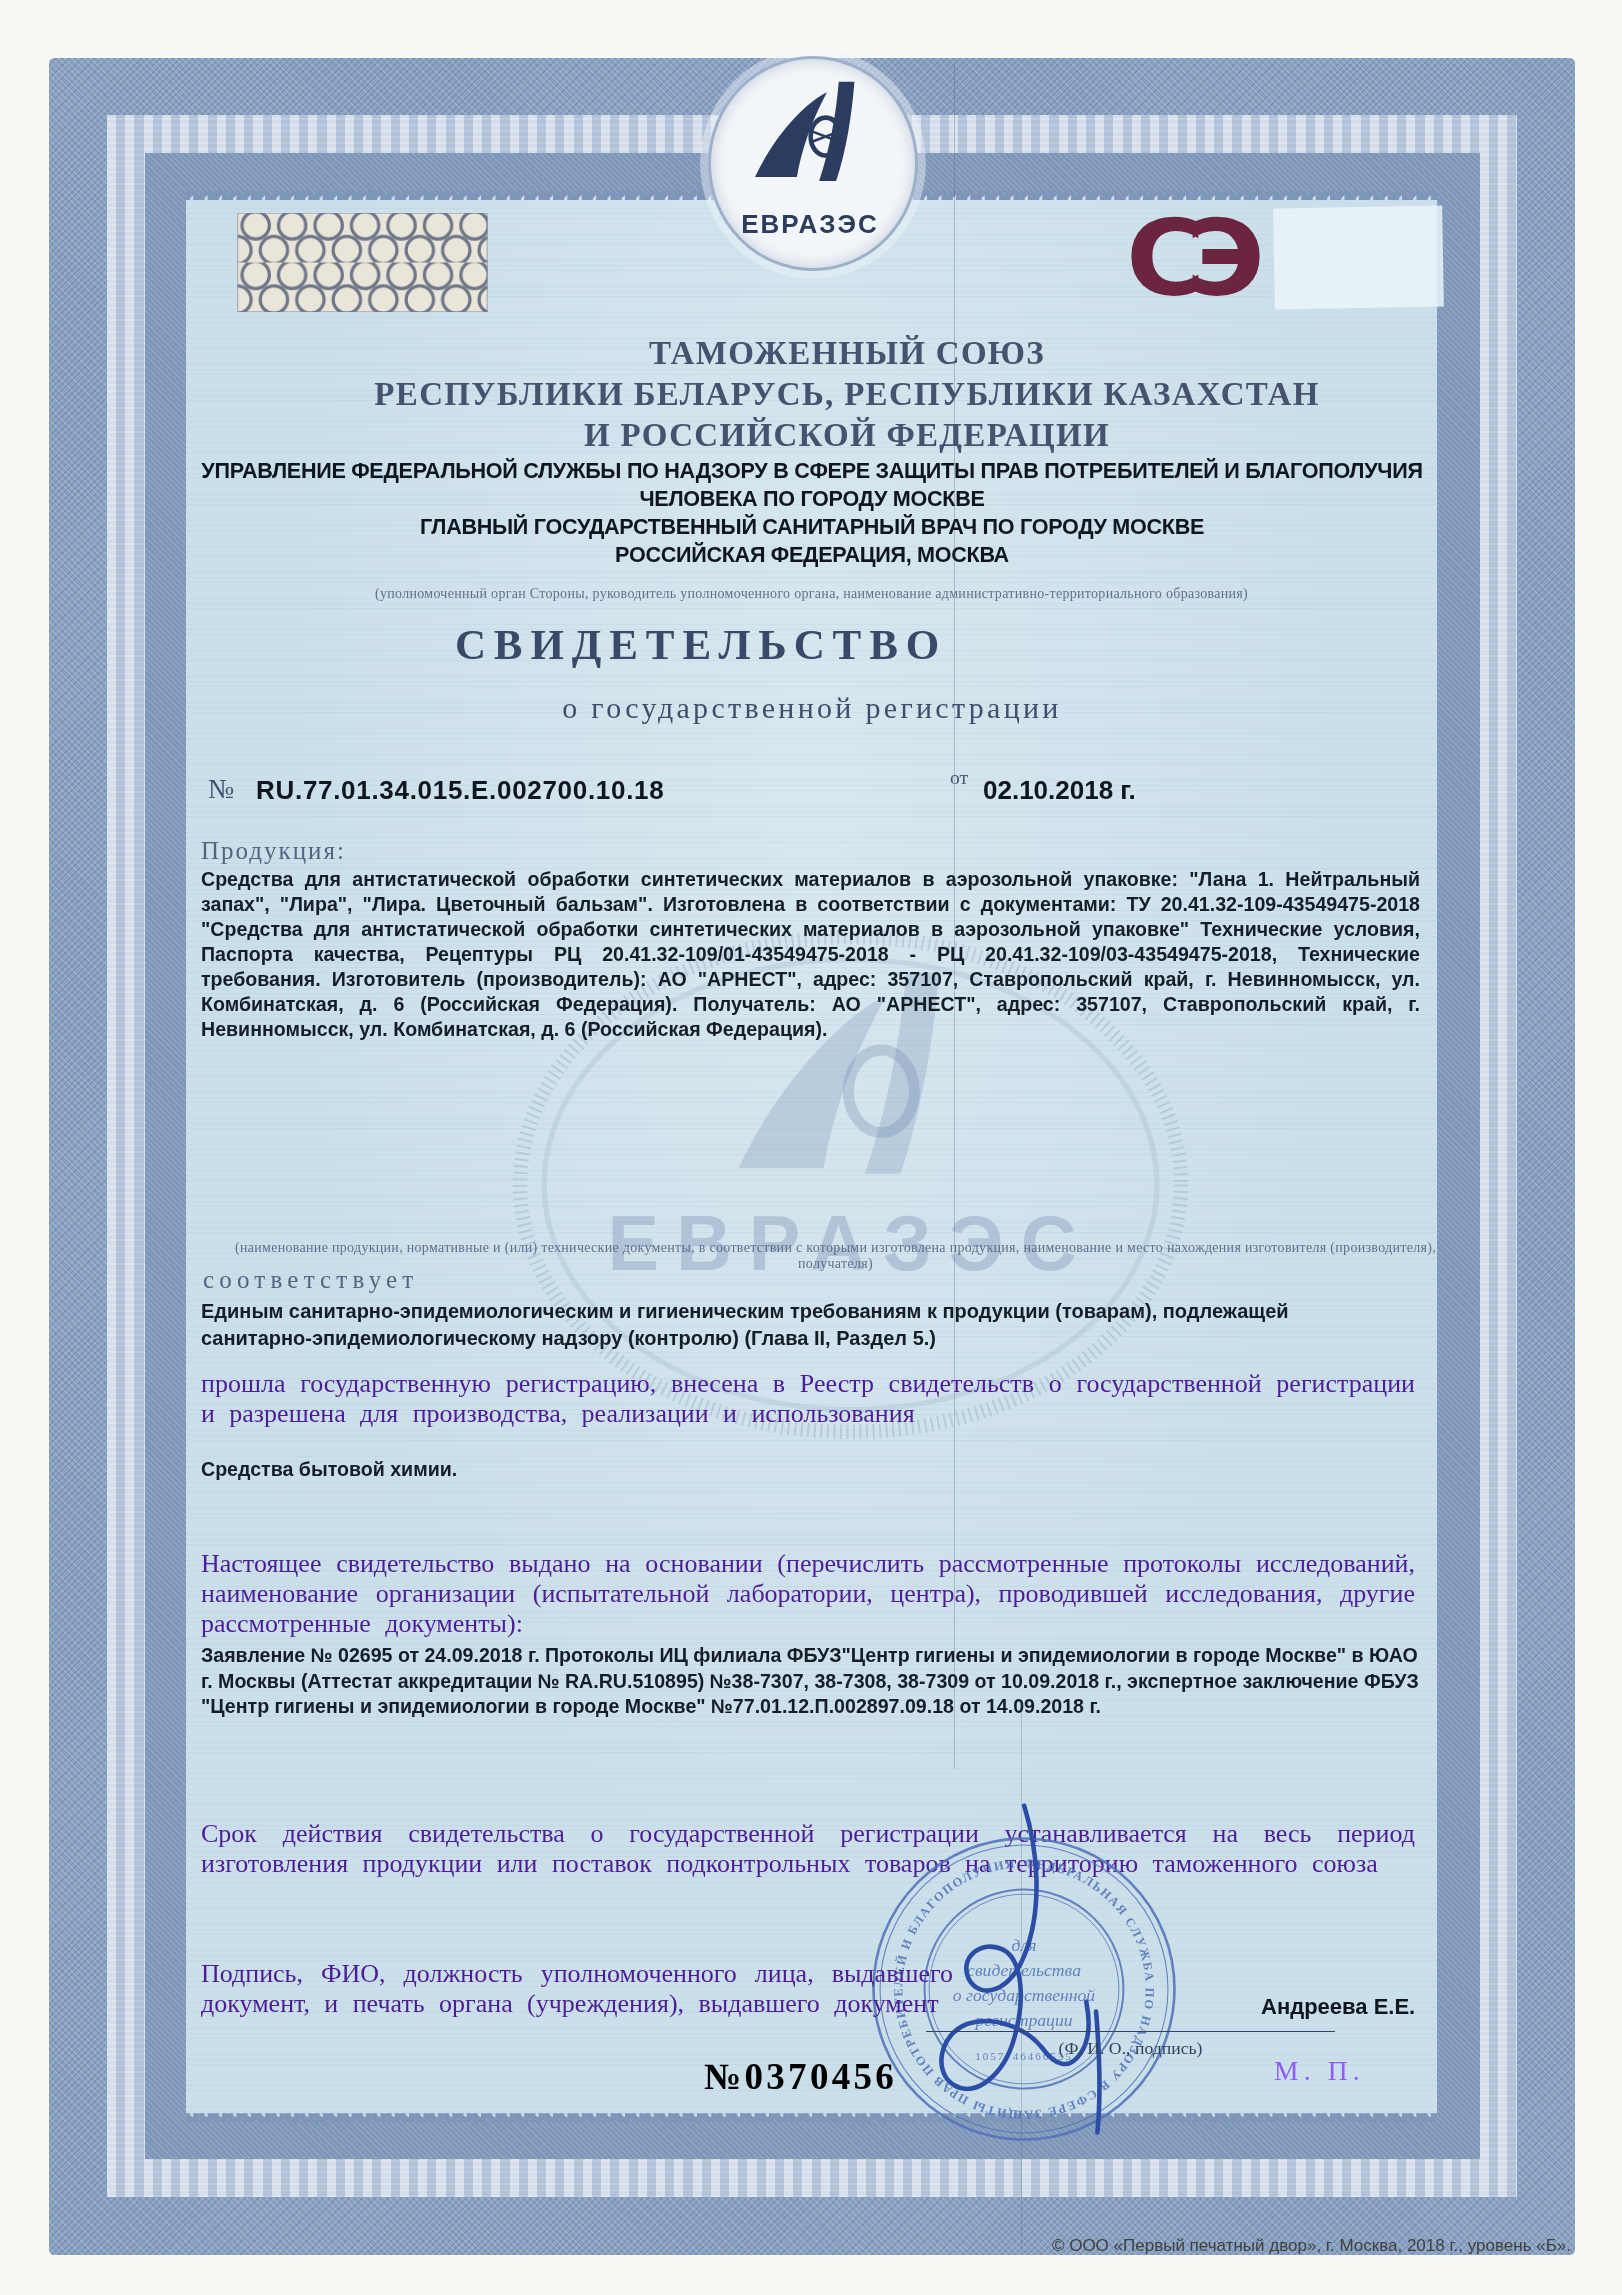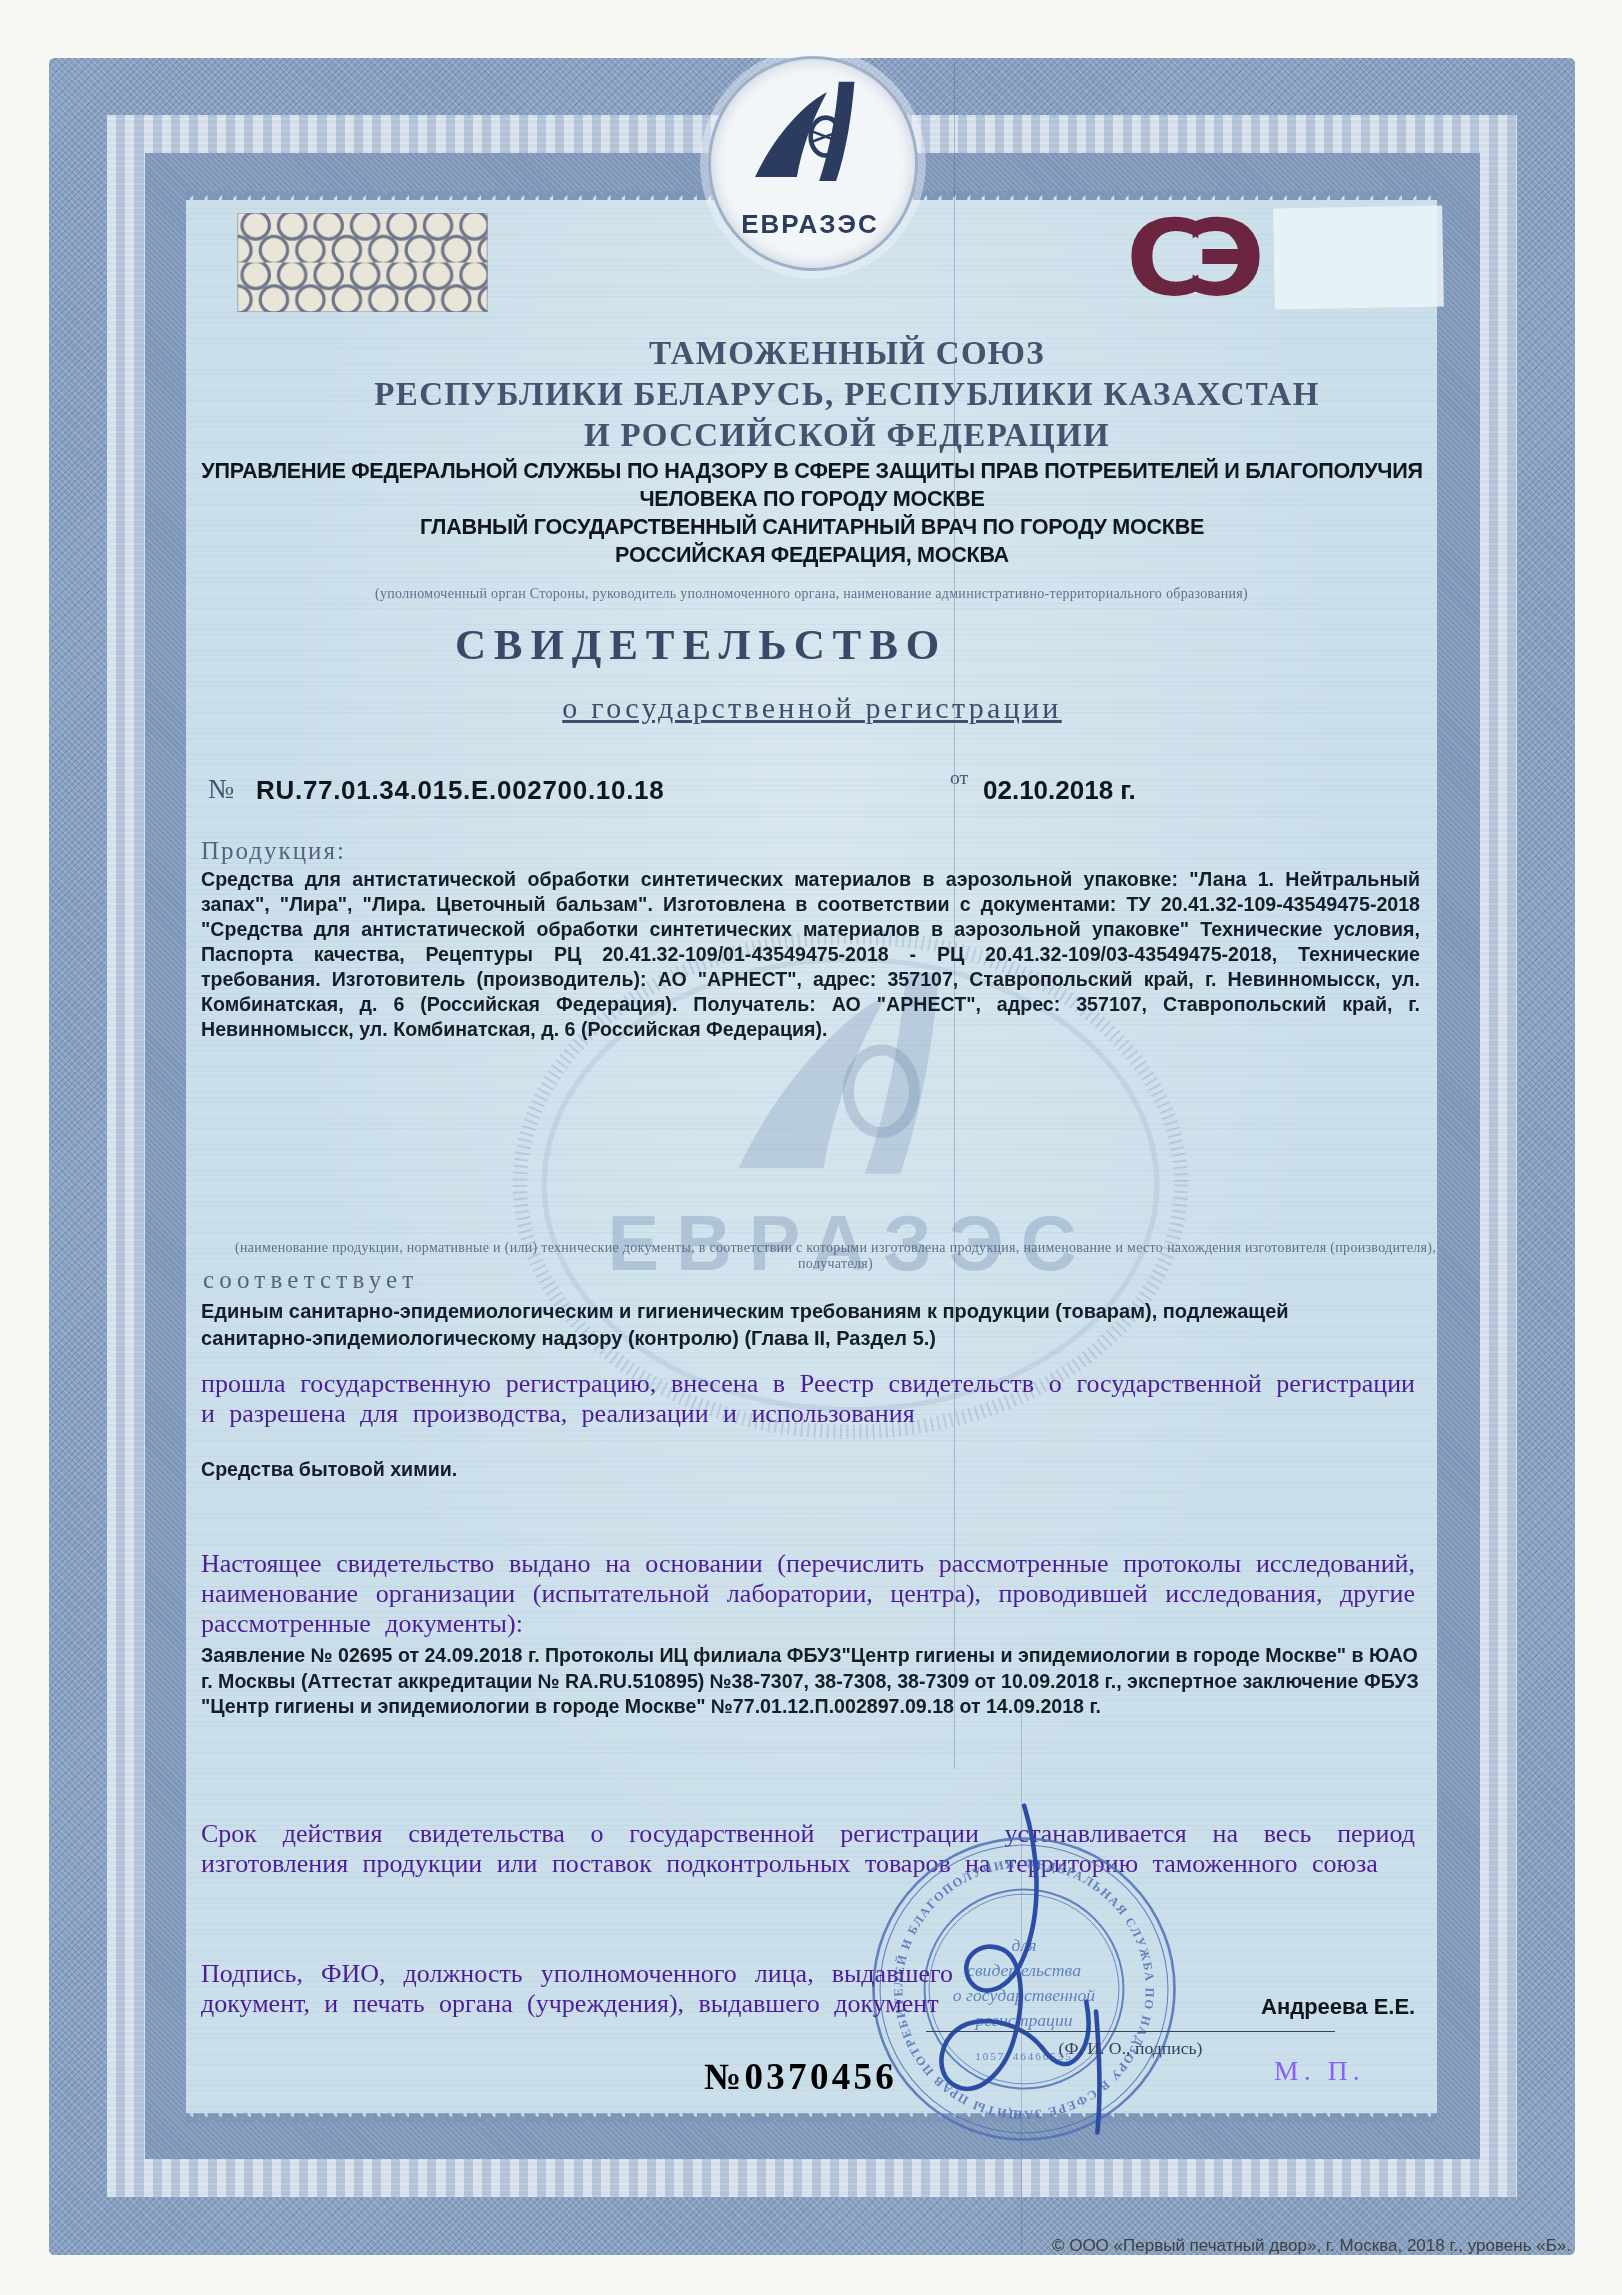--- a/index.html
+++ b/index.html
@@ -95,21 +95,21 @@
 <div class="abs hdr-serif" style="top:376px;">РЕСПУБЛИКИ БЕЛАРУСЬ, РЕСПУБЛИКИ КАЗАХСТАН</div>
 <div class="abs hdr-serif" style="top:417px;">И РОССИЙСКОЙ ФЕДЕРАЦИИ</div>
 <div class="abs hdr-sans" style="top:458px;">УПРАВЛЕНИЕ ФЕДЕРАЛЬНОЙ СЛУЖБЫ ПО НАДЗОРУ В СФЕРЕ ЗАЩИТЫ ПРАВ ПОТРЕБИТЕЛЕЙ И БЛАГОПОЛУЧИЯ</div>
 <div class="abs hdr-sans" style="top:486px;">ЧЕЛОВЕКА ПО ГОРОДУ МОСКВЕ</div>
 <div class="abs hdr-sans" style="top:514px;">ГЛАВНЫЙ ГОСУДАРСТВЕННЫЙ САНИТАРНЫЙ ВРАЧ ПО ГОРОДУ МОСКВЕ</div>
 <div class="abs hdr-sans" style="top:542px;">РОССИЙСКАЯ ФЕДЕРАЦИЯ, МОСКВА</div>
 <div class="abs tiny-note serif" style="top:586px;">(уполномоченный орган Стороны, руководитель уполномоченного органа, наименование административно-территориального образования)</div>
 
 <div class="abs serif" style="left:49px;top:620px;width:1304px;text-align:center;font-weight:bold;font-size:43px;
             letter-spacing:7.9px;color:#394a68;">СВИДЕТЕЛЬСТВО</div>
-<div class="abs serif" style="left:49px;top:691px;width:1526px;text-align:center;font-size:30px;letter-spacing:3.3px;color:#3e4e6c;text-decoration:underline;">о государственной регистрации</div>
+<div class="abs serif" style="left:49px;top:691px;width:1526px;text-align:center;font-size:30px;letter-spacing:3.3px;color:#3e4e6c;">о государственной регистрации</div>
 
 <div class="abs serif" style="left:208px;top:773px;font-size:27.5px;color:#44536e;">№</div>
 <div class="abs sans" style="left:256px;top:775px;font-weight:bold;font-size:26px;color:#10161f;letter-spacing:0.7px;">RU.77.01.34.015.E.002700.10.18</div>
 <div class="abs serif" style="left:950px;top:767px;font-size:19.6px;color:#44536e;">от</div>
 <div class="abs sans" style="left:983px;top:775px;font-weight:bold;font-size:26px;color:#10161f;">02.10.2018 г.</div>
 
 <div class="abs serif label-faded" style="left:201px;top:837px;">Продукция:</div>
 <div class="abs body-sans" style="left:201px;top:867px;width:1219px;">Средства для антистатической обработки синтетических материалов в аэрозольной упаковке: "Лана 1. Нейтральный запах", "Лира", "Лира. Цветочный бальзам". Изготовлена в соответствии с документами: ТУ 20.41.32-109-43549475-2018 "Средства для антистатической обработки синтетических материалов в аэрозольной упаковке" Технические условия, Паспорта качества, Рецептуры РЦ 20.41.32-109/01-43549475-2018 - РЦ 20.41.32-109/03-43549475-2018, Технические требования. Изготовитель (производитель): АО "АРНЕСТ", адрес: 357107, Ставропольский край, г. Невинномысск, ул. Комбинатская, д. 6 (Российская Федерация).  Получатель: АО "АРНЕСТ", адрес: 357107, Ставропольский край, г. Невинномысск, ул. Комбинатская, д. 6 (Российская Федерация).</div>
 
 <div class="abs tiny-note serif" style="top:1240px;padding-left:24px;">(наименование продукции, нормативные и (или) технические документы, в соответствии с которыми изготовлена продукция, наименование и место нахождения изготовителя (производителя), получателя)</div>

